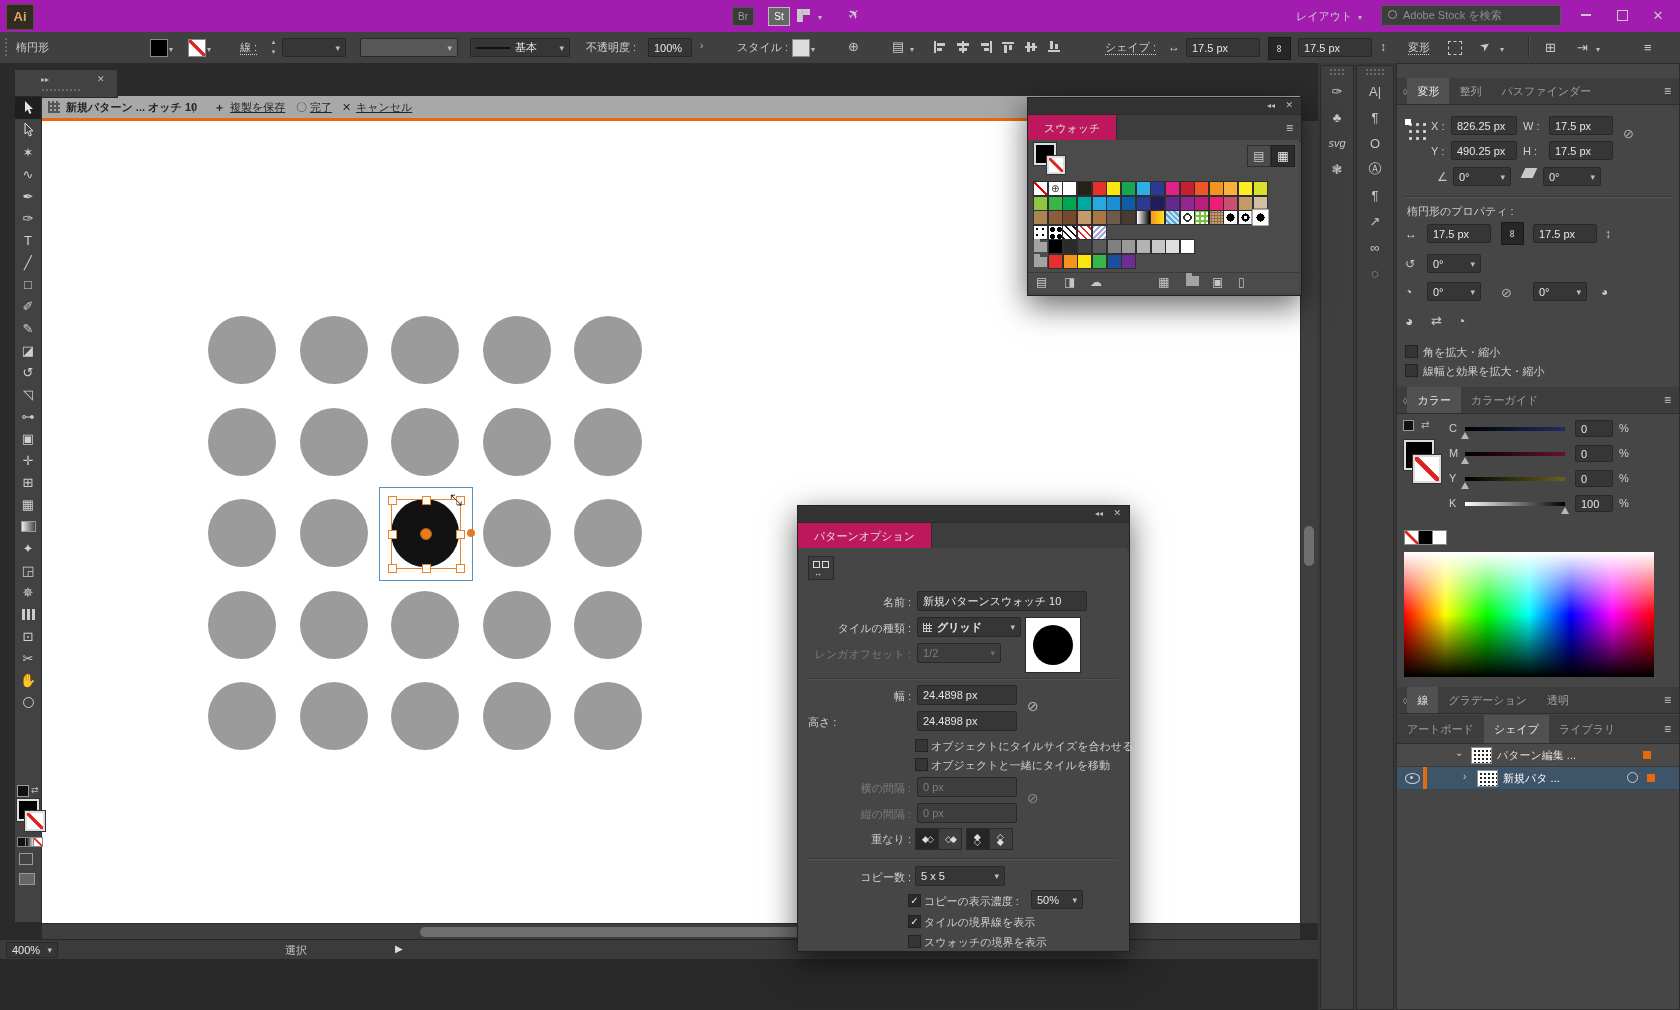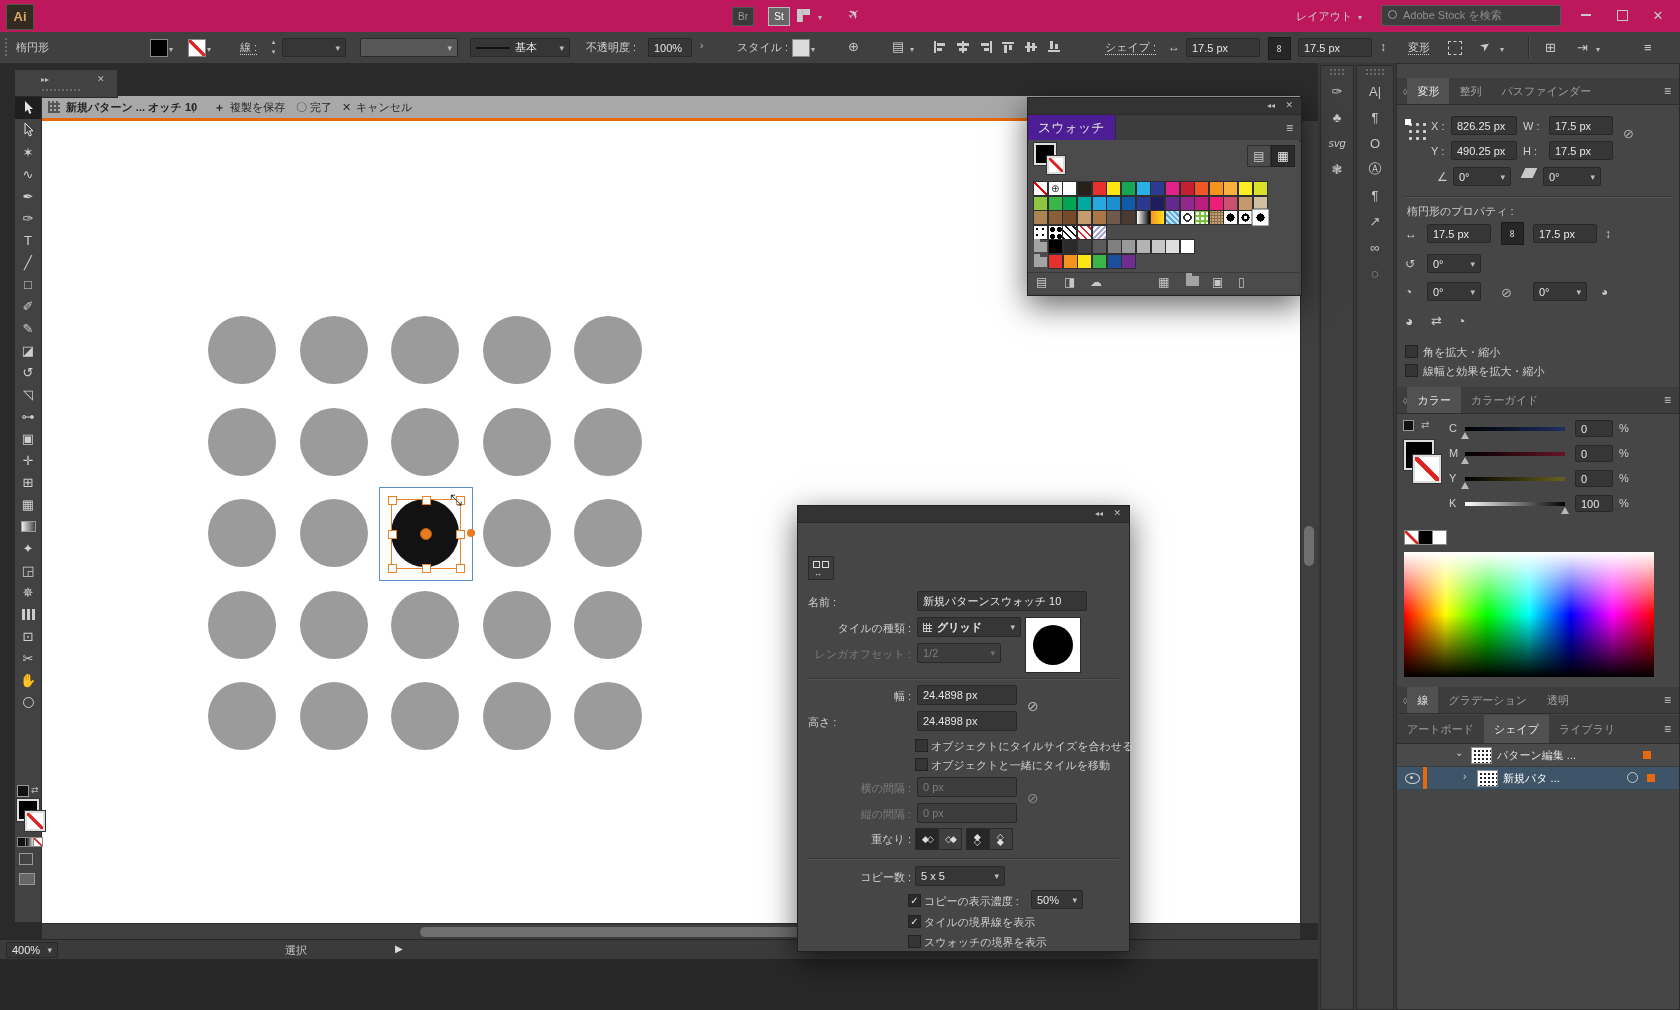--- a/index.html
+++ b/index.html
@@ -1,38 +1,38 @@
 <!DOCTYPE html>
 <html><head>
 <meta charset="utf-8">
 <style>
   html,body{margin:0;padding:0;background:#1d1d1d;}
   .app{position:relative;width:1680px;height:1010px;background:#2a2a2a;overflow:hidden;
        font-family:"Liberation Sans","DejaVu Sans",sans-serif;color:#d4d4d4;font-size:12px;
        -webkit-font-smoothing:antialiased;}
   .abs{position:absolute;}
-  .menubar{left:0;top:0;width:1680px;height:32px;background:#be185d;border-bottom:1px solid #1f1f1f;}
+  .menubar{left:0;top:0;width:1680px;height:32px;background:#a21caf;border-bottom:1px solid #1f1f1f;}
   .menu-item{display:inline-block;padding:0 11px;line-height:32px;color:#d8d8d8;font-size:12px;}
   .logo{left:6px;top:4px;width:26px;height:24px;background:#322b22;border:1px solid #5a5243;color:#dfa763;
         font-weight:bold;text-align:center;line-height:24px;font-size:13px;}
   .badge{top:7px;height:17px;line-height:17px;text-align:center;font-size:10px;}
   .ctrlbar{left:0;top:32px;width:1680px;height:31px;background:#404040;border-bottom:1px solid #222;}
   .ctext{position:absolute;top:0;line-height:30px;color:#cfcfcf;font-size:11px;white-space:nowrap;}
   .field{position:absolute;background:#363636;border:1px solid #282828;border-radius:2px;color:#e6e6e6;
          font-size:11px;display:flex;align-items:center;padding:0 5px;box-sizing:border-box;white-space:nowrap;}
   .ddv{margin-left:auto;color:#bdbdbd;font-size:9px;}
   .sep{position:absolute;top:5px;width:1px;height:21px;background:#2e2e2e;border-right:1px solid #4c4c4c;}
   .dotline{text-decoration:underline dotted;text-underline-offset:3px;}
   .grip{background-image:radial-gradient(#6a6a6a 1px,transparent 1.1px);background-size:4px 4px;}
   .tabsbar{left:0;top:63px;width:1318px;height:33px;background:#2b2b2b;}
   .doctab{left:20px;top:68px;width:248px;height:28px;background:#4a4a4a;border:1px solid #2a2a2a;border-bottom:none;
           color:#c9c9c9;font-size:11px;line-height:27px;padding-left:10px;box-sizing:border-box;}
   .patternbar{left:42px;top:96px;width:1258px;height:22px;background:#a8a8a8;color:#222;font-size:11px;}
   .pb-item{position:absolute;top:0;line-height:22px;color:#262626;white-space:nowrap;}
-  .pb-link{}
+  .pb-link{text-decoration:underline;}
   .orangeline{left:42px;top:118px;width:1258px;height:3px;background:#e8690b;}
   .canvas{left:42px;top:121px;width:1258px;height:802px;background:#ffffff;}
   .toolhead{left:14px;top:69px;width:102px;height:27px;background:#424242;border:1px solid #2a2a2a;}
   .toolbar{left:14px;top:96px;width:28px;height:827px;background:#424242;border:1px solid #2a2a2a;box-sizing:border-box;}
   .tool{width:26px;height:22px;display:flex;align-items:center;justify-content:center;color:#cfcfcf;font-size:13px;}
   .tool.active{background:#1f1f1f;}
   .vsb{left:1300px;top:121px;width:18px;height:802px;background:#3f3f3f;border-left:1px solid #2d2d2d;}
   .hsb{left:42px;top:923px;width:1258px;height:16px;background:#3f3f3f;border-top:1px solid #2d2d2d;}
   .thumb{position:absolute;background:#6f6f6f;border-radius:5px;}
   .statusbar{left:0;top:939px;width:1318px;height:20px;background:#3b3b3b;border-top:1px solid #262626;
@@ -44,22 +44,22 @@
   .pgroup-tabs{position:absolute;background:#3d3d3d;border-bottom:1px solid #2e2e2e;}
   .ptab{display:inline-block;height:100%;padding:0 10px;color:#9f9f9f;font-size:11px;}
   .ptab.active{background:#515151;color:#e8e8e8;}
   .plabel{position:absolute;color:#cfcfcf;font-size:11px;white-space:nowrap;}
   .plabel.dis{color:#7d7d7d;}
   .chk{position:absolute;width:11px;height:11px;background:#353535;border:1px solid #232323;color:#e8e8e8;
        font-size:10px;line-height:11px;text-align:center;}
   .floatpanel{position:absolute;background:#464646;border:1px solid #222;box-shadow:0 10px 30px rgba(0,0,0,.6);}
   .fphead{height:16px;background:#333;border-bottom:1px solid #2a2a2a;position:relative;}
   .fptabs{height:26px;background:#3d3d3d;border-bottom:1px solid #2e2e2e;position:relative;}
-  .fptab{position:absolute;top:0;height:26px;line-height:26px;background:#4c1d95;color:#e0e0e0;font-size:13px;
-         padding:0 10px;border-right:1px solid #2e2e2e;}
+  .fptab{position:absolute;top:0;height:26px;line-height:26px;background:#be185d;color:#e0e0e0;font-size:11px;
+         padding:0 16px;border-right:1px solid #2e2e2e;}
   .sw{position:absolute;width:13px;height:13px;box-shadow:0 0 0 1px #2f2f2f;}
   .sw-folder{position:absolute;width:13px;height:10px;background:#a3a3a3;}
   .sw-folder:before{content:"";position:absolute;left:0;top:-3px;width:6px;height:3px;background:#a3a3a3;}
   .tri-up{position:absolute;width:0;height:0;border-left:4px solid transparent;border-right:4px solid transparent;
           border-bottom:7px solid #b8b8b8;}
   .i-mag{position:relative;display:inline-block;width:11px;height:11px;}
   .i-mag:before{content:"";position:absolute;left:0;top:0;width:7px;height:7px;border:1.5px solid #9a9a9a;border-radius:50%;}
   .i-eye{position:relative;display:inline-block;width:13px;height:9px;border:1px solid #d0d0d0;border-radius:50%;}
   .i-eye:before{content:"";position:absolute;left:4px;top:2px;width:3px;height:3px;background:#d0d0d0;border-radius:50%;}
   .lthumb{position:absolute;width:19px;height:15px;background:#fff;border:1px solid #909090;
@@ -569,27 +569,30 @@
           <div style="position: absolute; left: 210px; top: 2px; color: rgb(198, 198, 198); font-size: 12px;">▯</div>
         </div>
     </div>
   </div>
 
   <div class="floatpanel" style="left:797px;top:505px;width:331px;height:445px;">
     <div class="fphead">
       <span class="abs" style="right:26px;top:3px;font-size:8px;color:#bbb;">◂◂</span>
       <span class="abs" style="right:8px;top:2px;font-size:9px;color:#bbb;">✕</span>
     </div>
+    <div class="fptabs">
+      <span class="fptab" style="left:0;">パターンオプション</span>
+    </div>
     <div class="abs" style="left:0;top:42px;width:329px;height:401px;background:#464646;">
       <div class="abs" style="left:10px;top:8px;width:24px;height:22px;background:#3d3d3d;border:1px solid #2a2a2a;">
         <span class="abs" style="left:4px;top:4px;width:5px;height:5px;border:1px solid #ddd;"></span>
         <span class="abs" style="left:13px;top:4px;width:5px;height:5px;border:1px solid #ddd;"></span>
         <span class="abs" style="left:5px;top:12px;color:#ddd;font-size:8px;">↔</span>
       </div>
-      <div class="plabel" style="left:10px;top:47px;width:103px;text-align:left;">名前 :</div>
+      <div class="plabel" style="left:10px;top:47px;width:103px;text-align:right;">名前 :</div>
       <div class="field" style="left:119px;top:43px;width:170px;height:20px;">
           <span>新規パターンスウォッチ 10</span>
         </div>
       <div class="plabel" style="left:10px;top:73px;width:103px;text-align:right;">タイルの種類 :</div>
       <div class="field" style="left:119px;top:69px;width:104px;height:20px;">
         <span style="display:inline-block;width:9px;height:9px;margin-right:5px;background:
           repeating-linear-gradient(0deg,#ccc 0 1.5px,transparent 1.5px 3px),repeating-linear-gradient(90deg,#ccc 0 1.5px,transparent 1.5px 3px);"></span>
         <span style="font-weight:bold;">グリッド</span>
           <span class="ddv">▾</span>
       </div>

